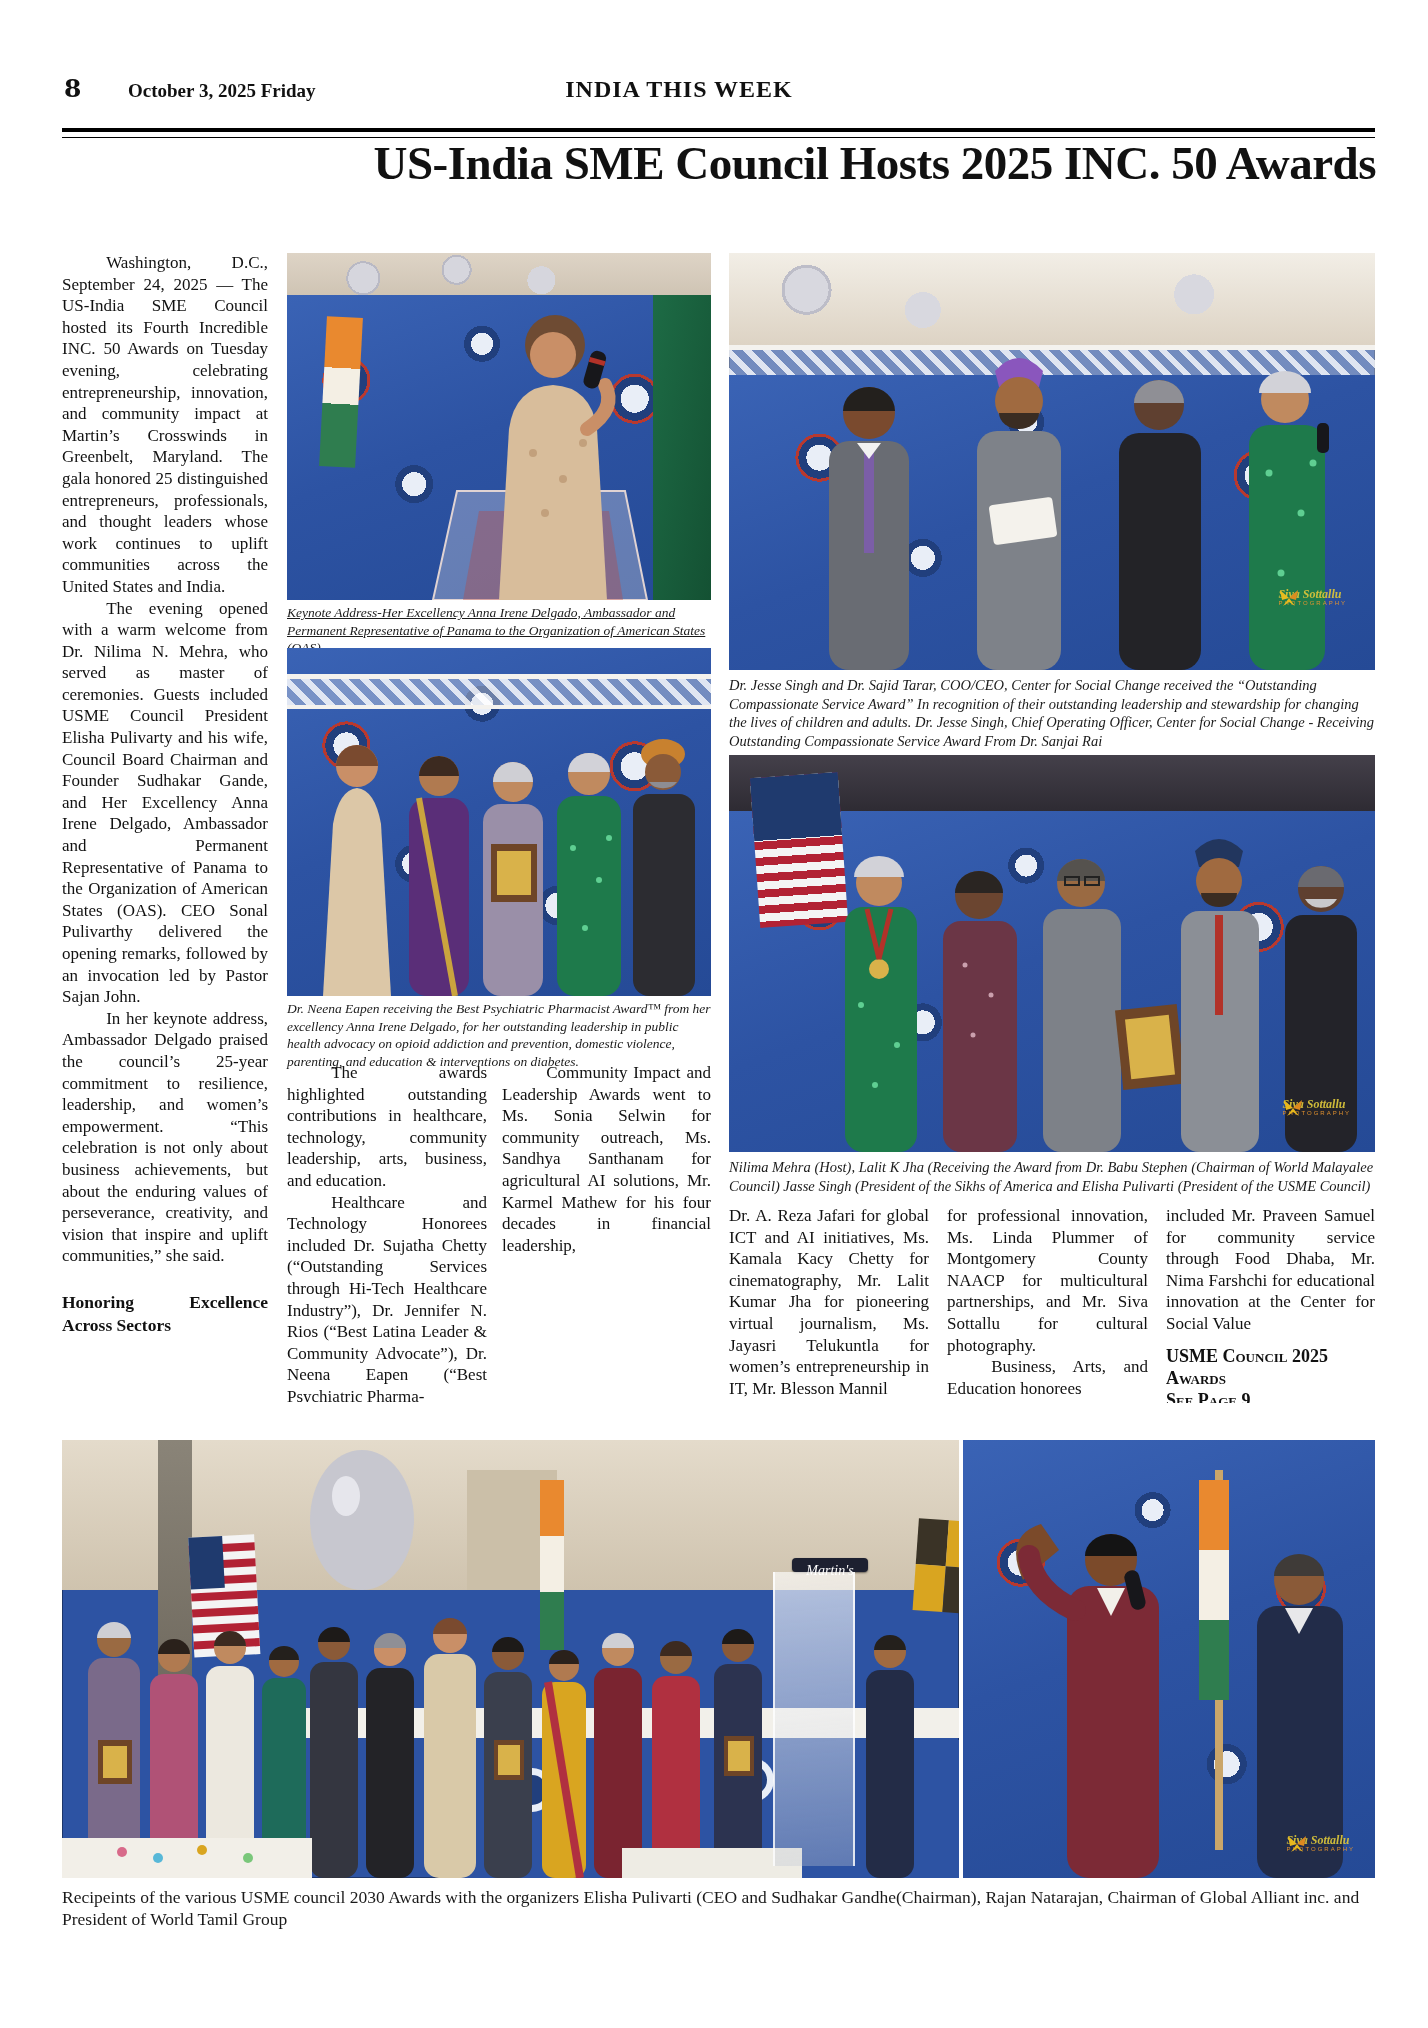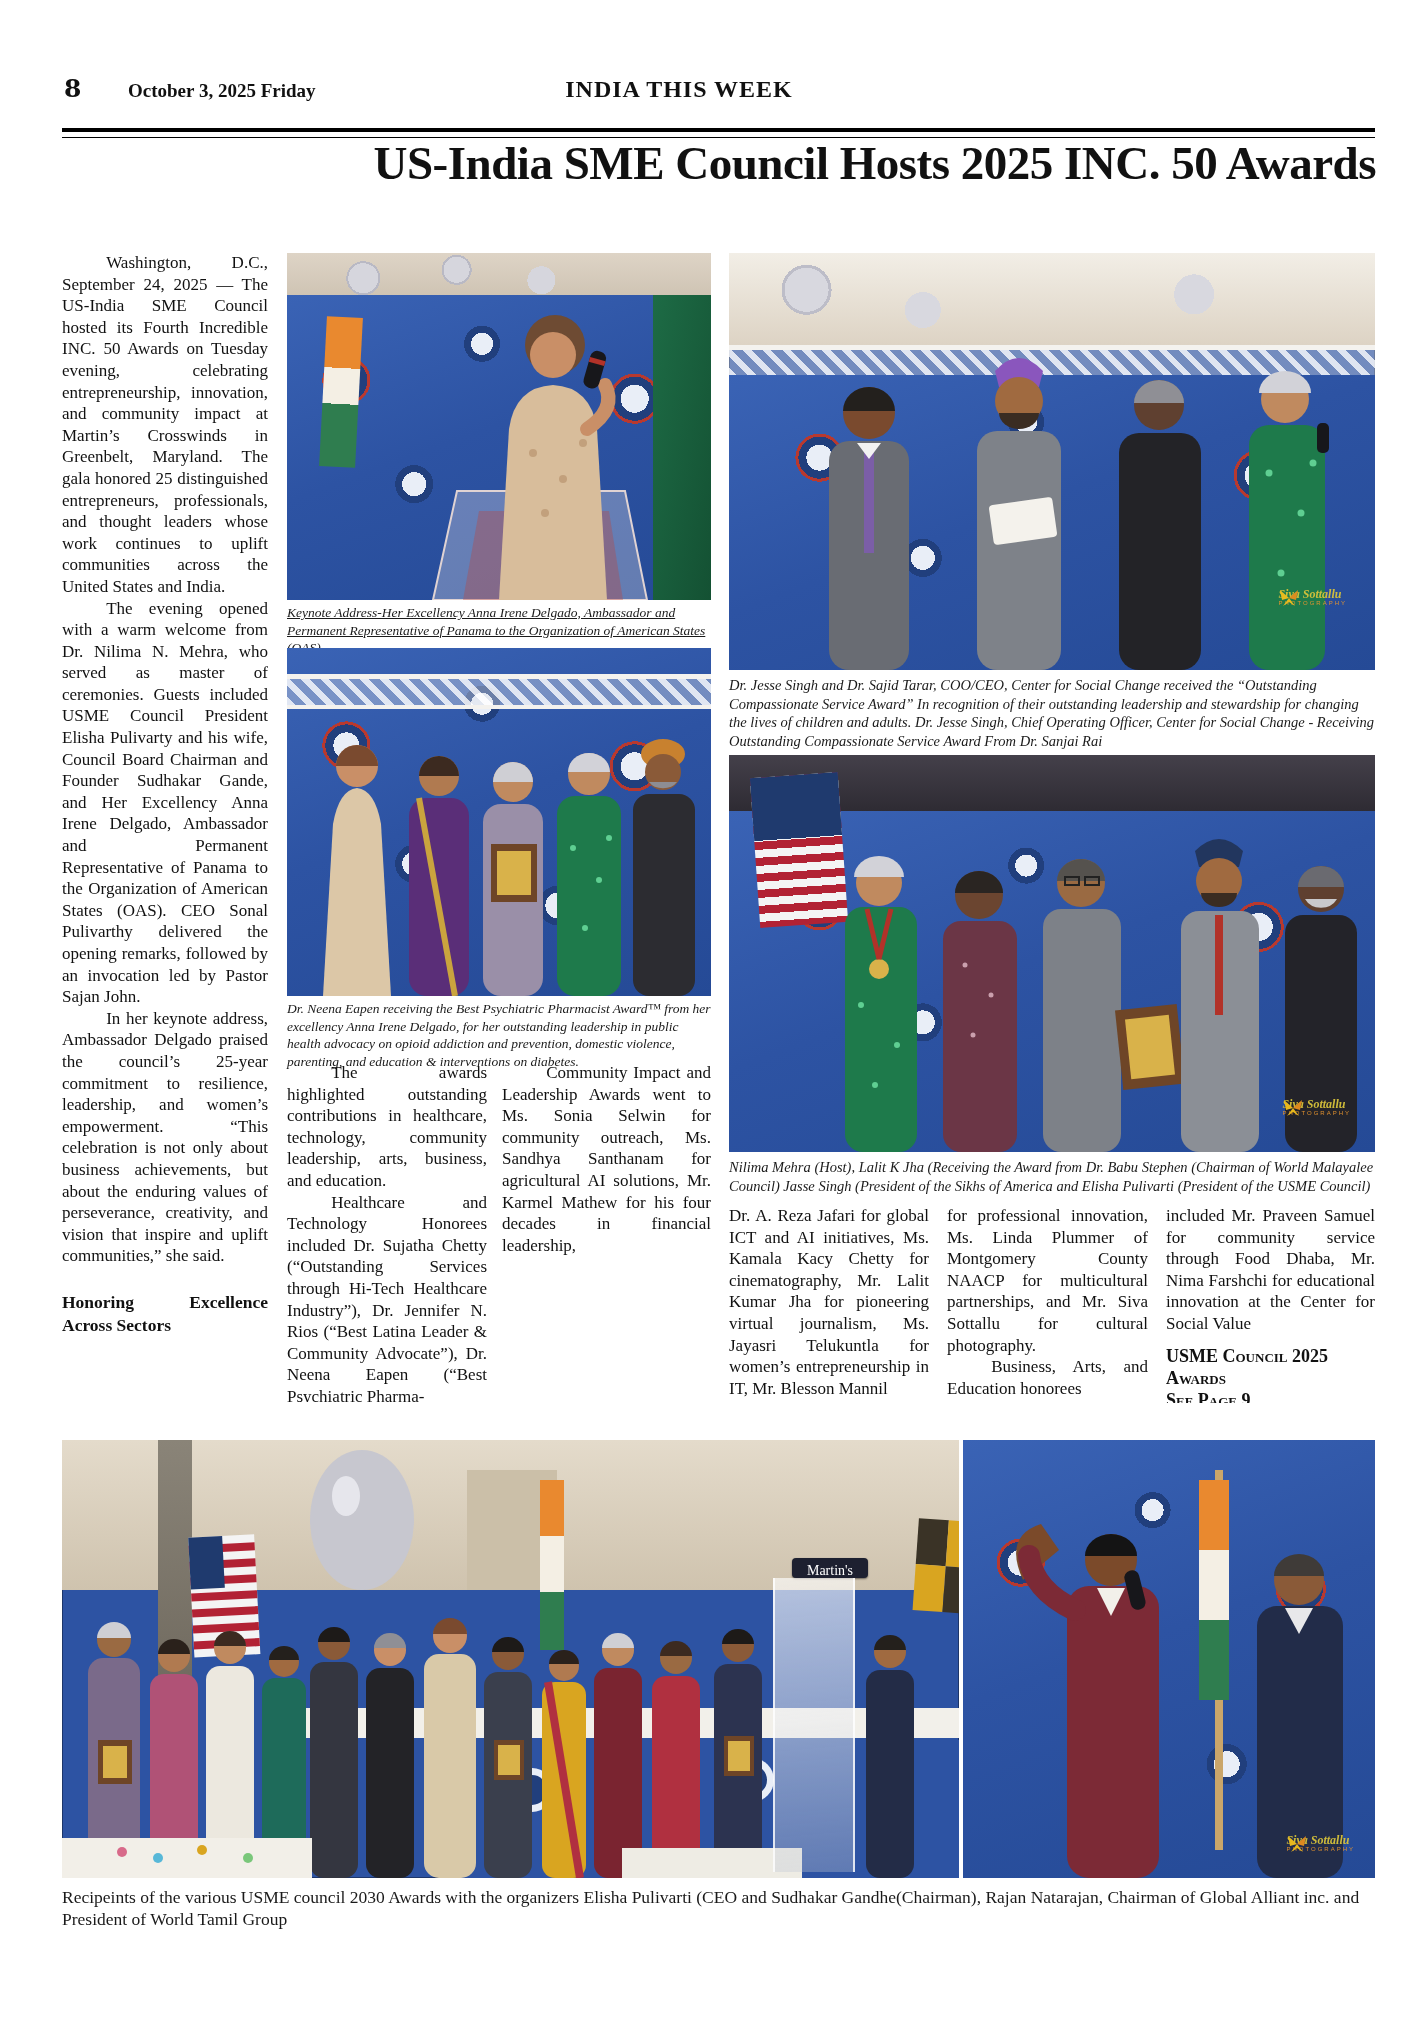--- a/index.html
+++ b/index.html
@@ -41,21 +41,21 @@
      repeating-linear-gradient(45deg, rgba(255,255,255,.85) 0 6px, rgba(220,224,232,.4) 6px 14px);
      border-top:5px solid #f4f2ee;border-bottom:4px solid #f4f2ee;}
   
   .watermark{position:absolute;display:flex;align-items:center;gap:4px;opacity:.95;}
   .wm-text{display:flex;flex-direction:column;line-height:1;}
   .wm-name{font-size:12px;font-weight:bold;font-style:italic;color:#d8c33a;}
   .wm-sub{font-size:6px;letter-spacing:2px;color:#e8952e;font-family:"Liberation Sans",sans-serif;}
   
   .podium{position:absolute;}
   .podium-sign{background:#1d2030;color:#fff;border-radius:4px;text-align:center;
-     font-size:14px;line-height:26px;height:20px;box-shadow:0 1px 2px rgba(0,0,0,.5);margin-left:32px;}
+     font-style:italic;font-size:14px;line-height:26px;height:14px;box-shadow:0 1px 2px rgba(0,0,0,.5);margin-left:32px;}
   .podium-body{margin:0 auto;width:72%;height:calc(100% - 26px);
      background:linear-gradient(175deg,rgba(255,255,255,.65),rgba(190,196,210,.35));
      border-left:2px solid rgba(255,255,255,.8);border-right:2px solid rgba(255,255,255,.8);}
   .flag-india{background:linear-gradient(#e9892f 0 34%,#f4efe4 34% 58%,#2f7d4f 58% 100%);}
   .flag-us{background:
      linear-gradient(#1f3a6e 0 42%, rgba(0,0,0,0) 42%),
      repeating-linear-gradient(#b22234 0 8px,#f4f4f4 8px 16px);}
 </style>
 </head>
 <body>

